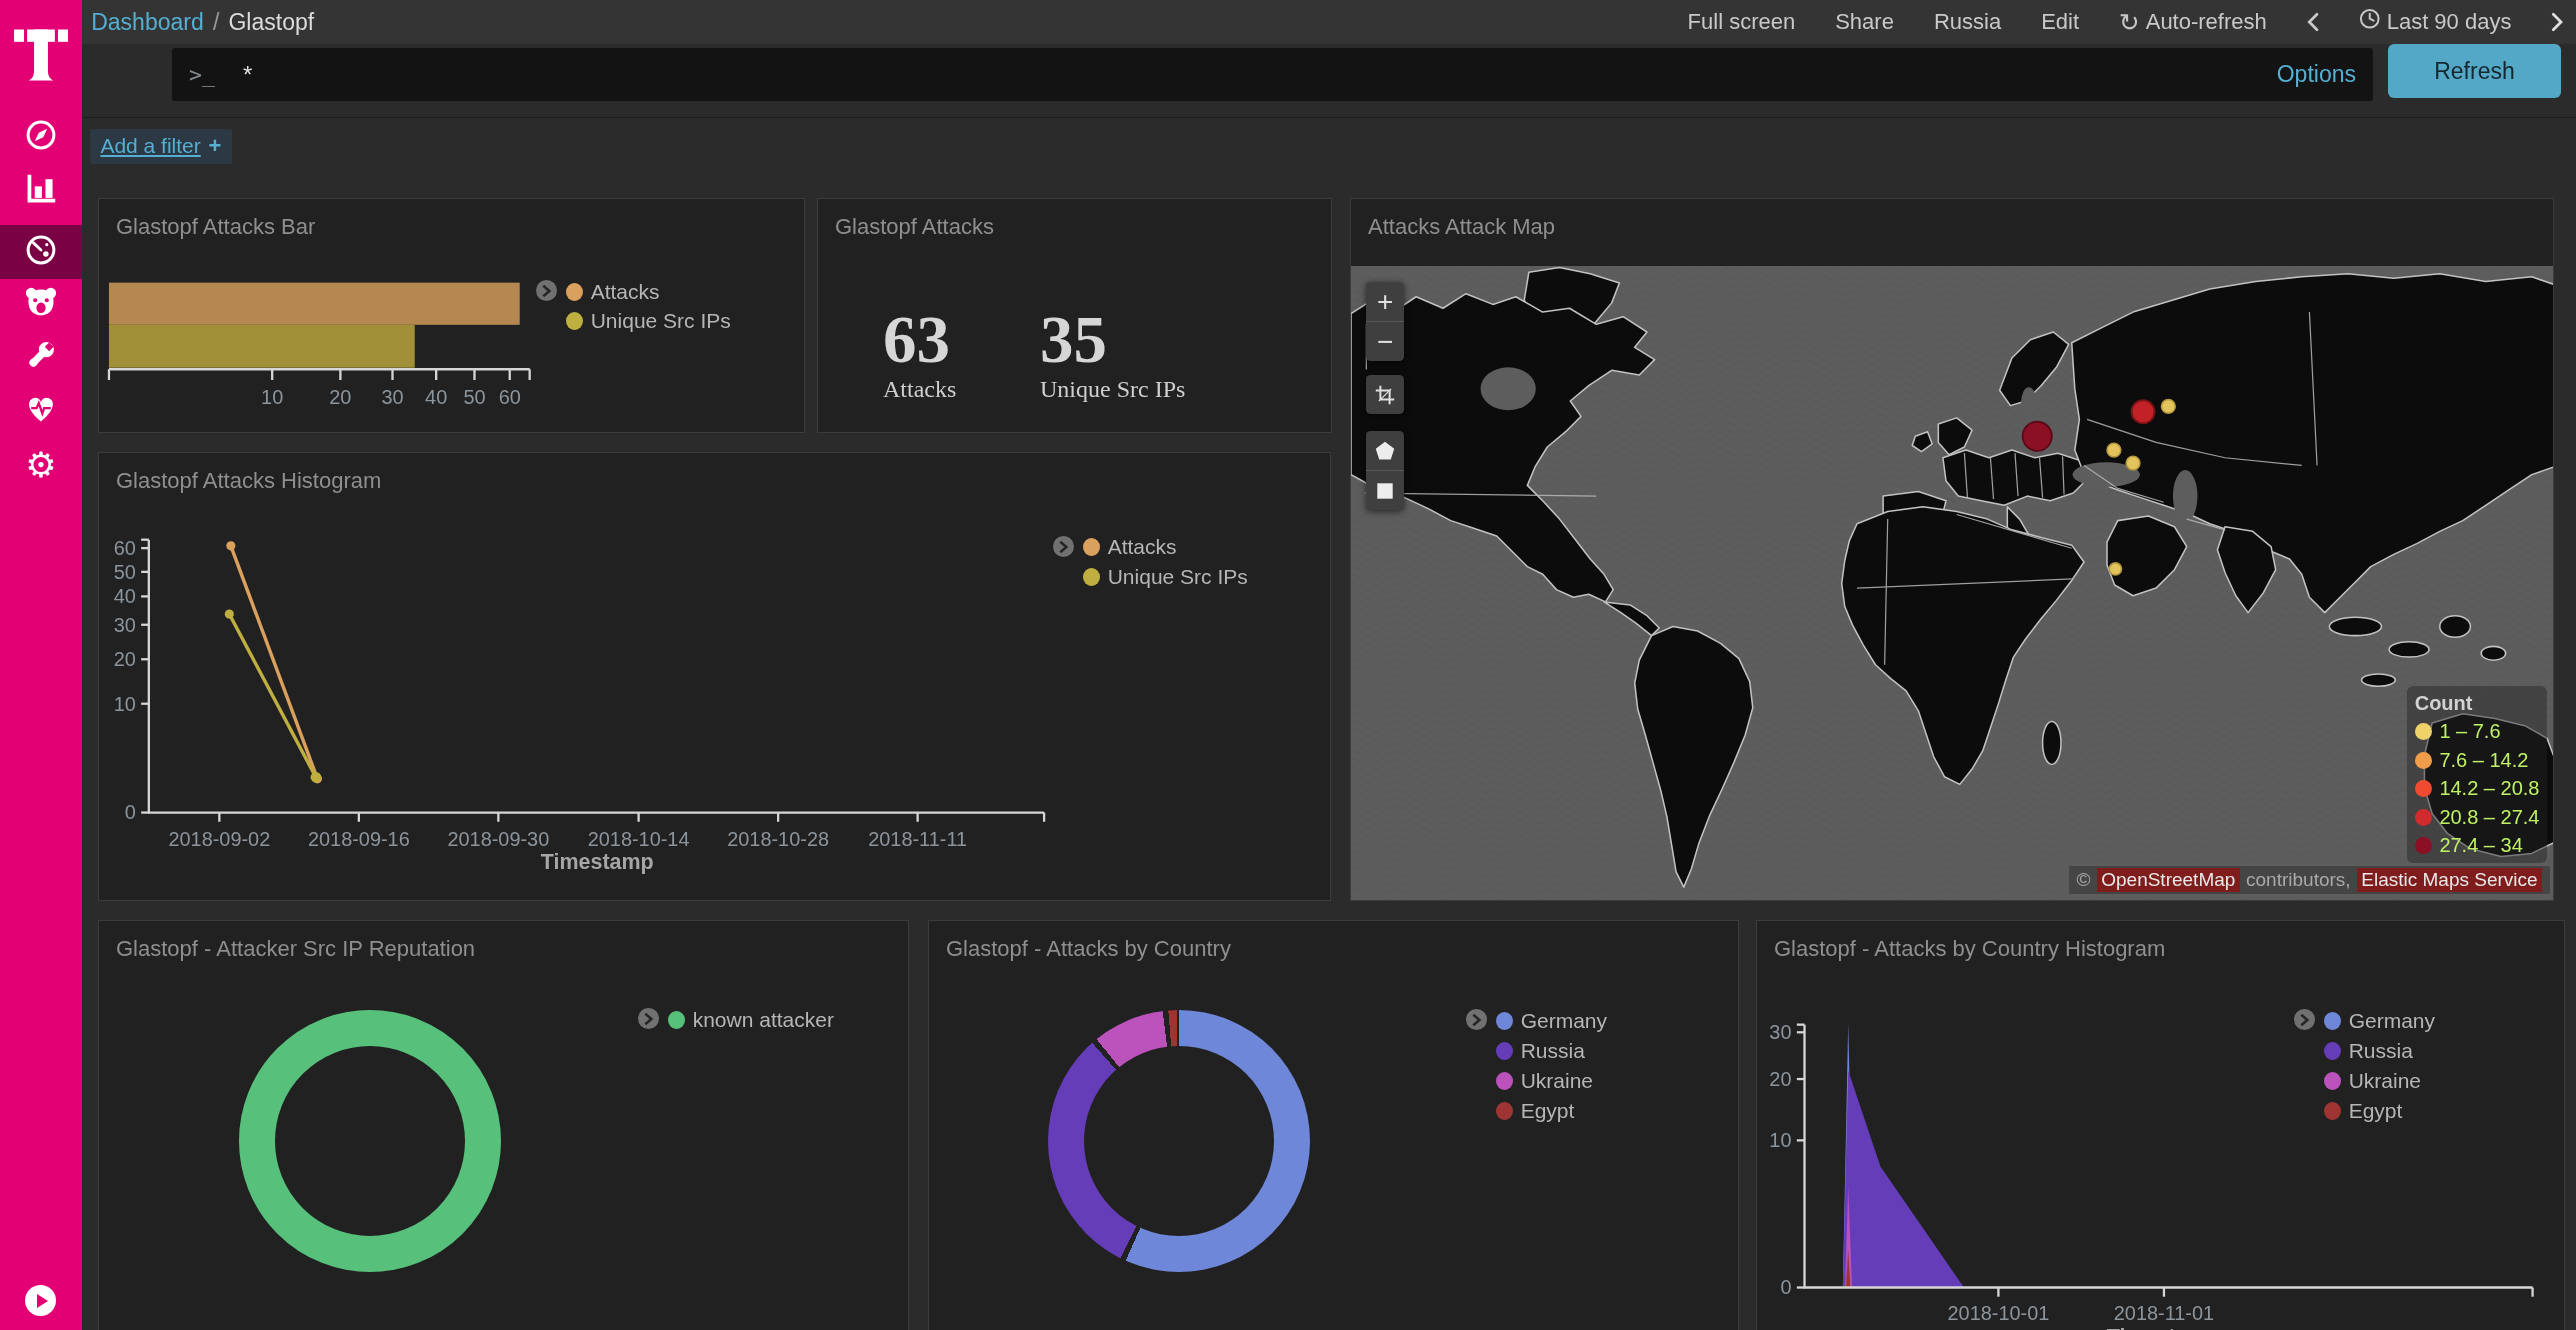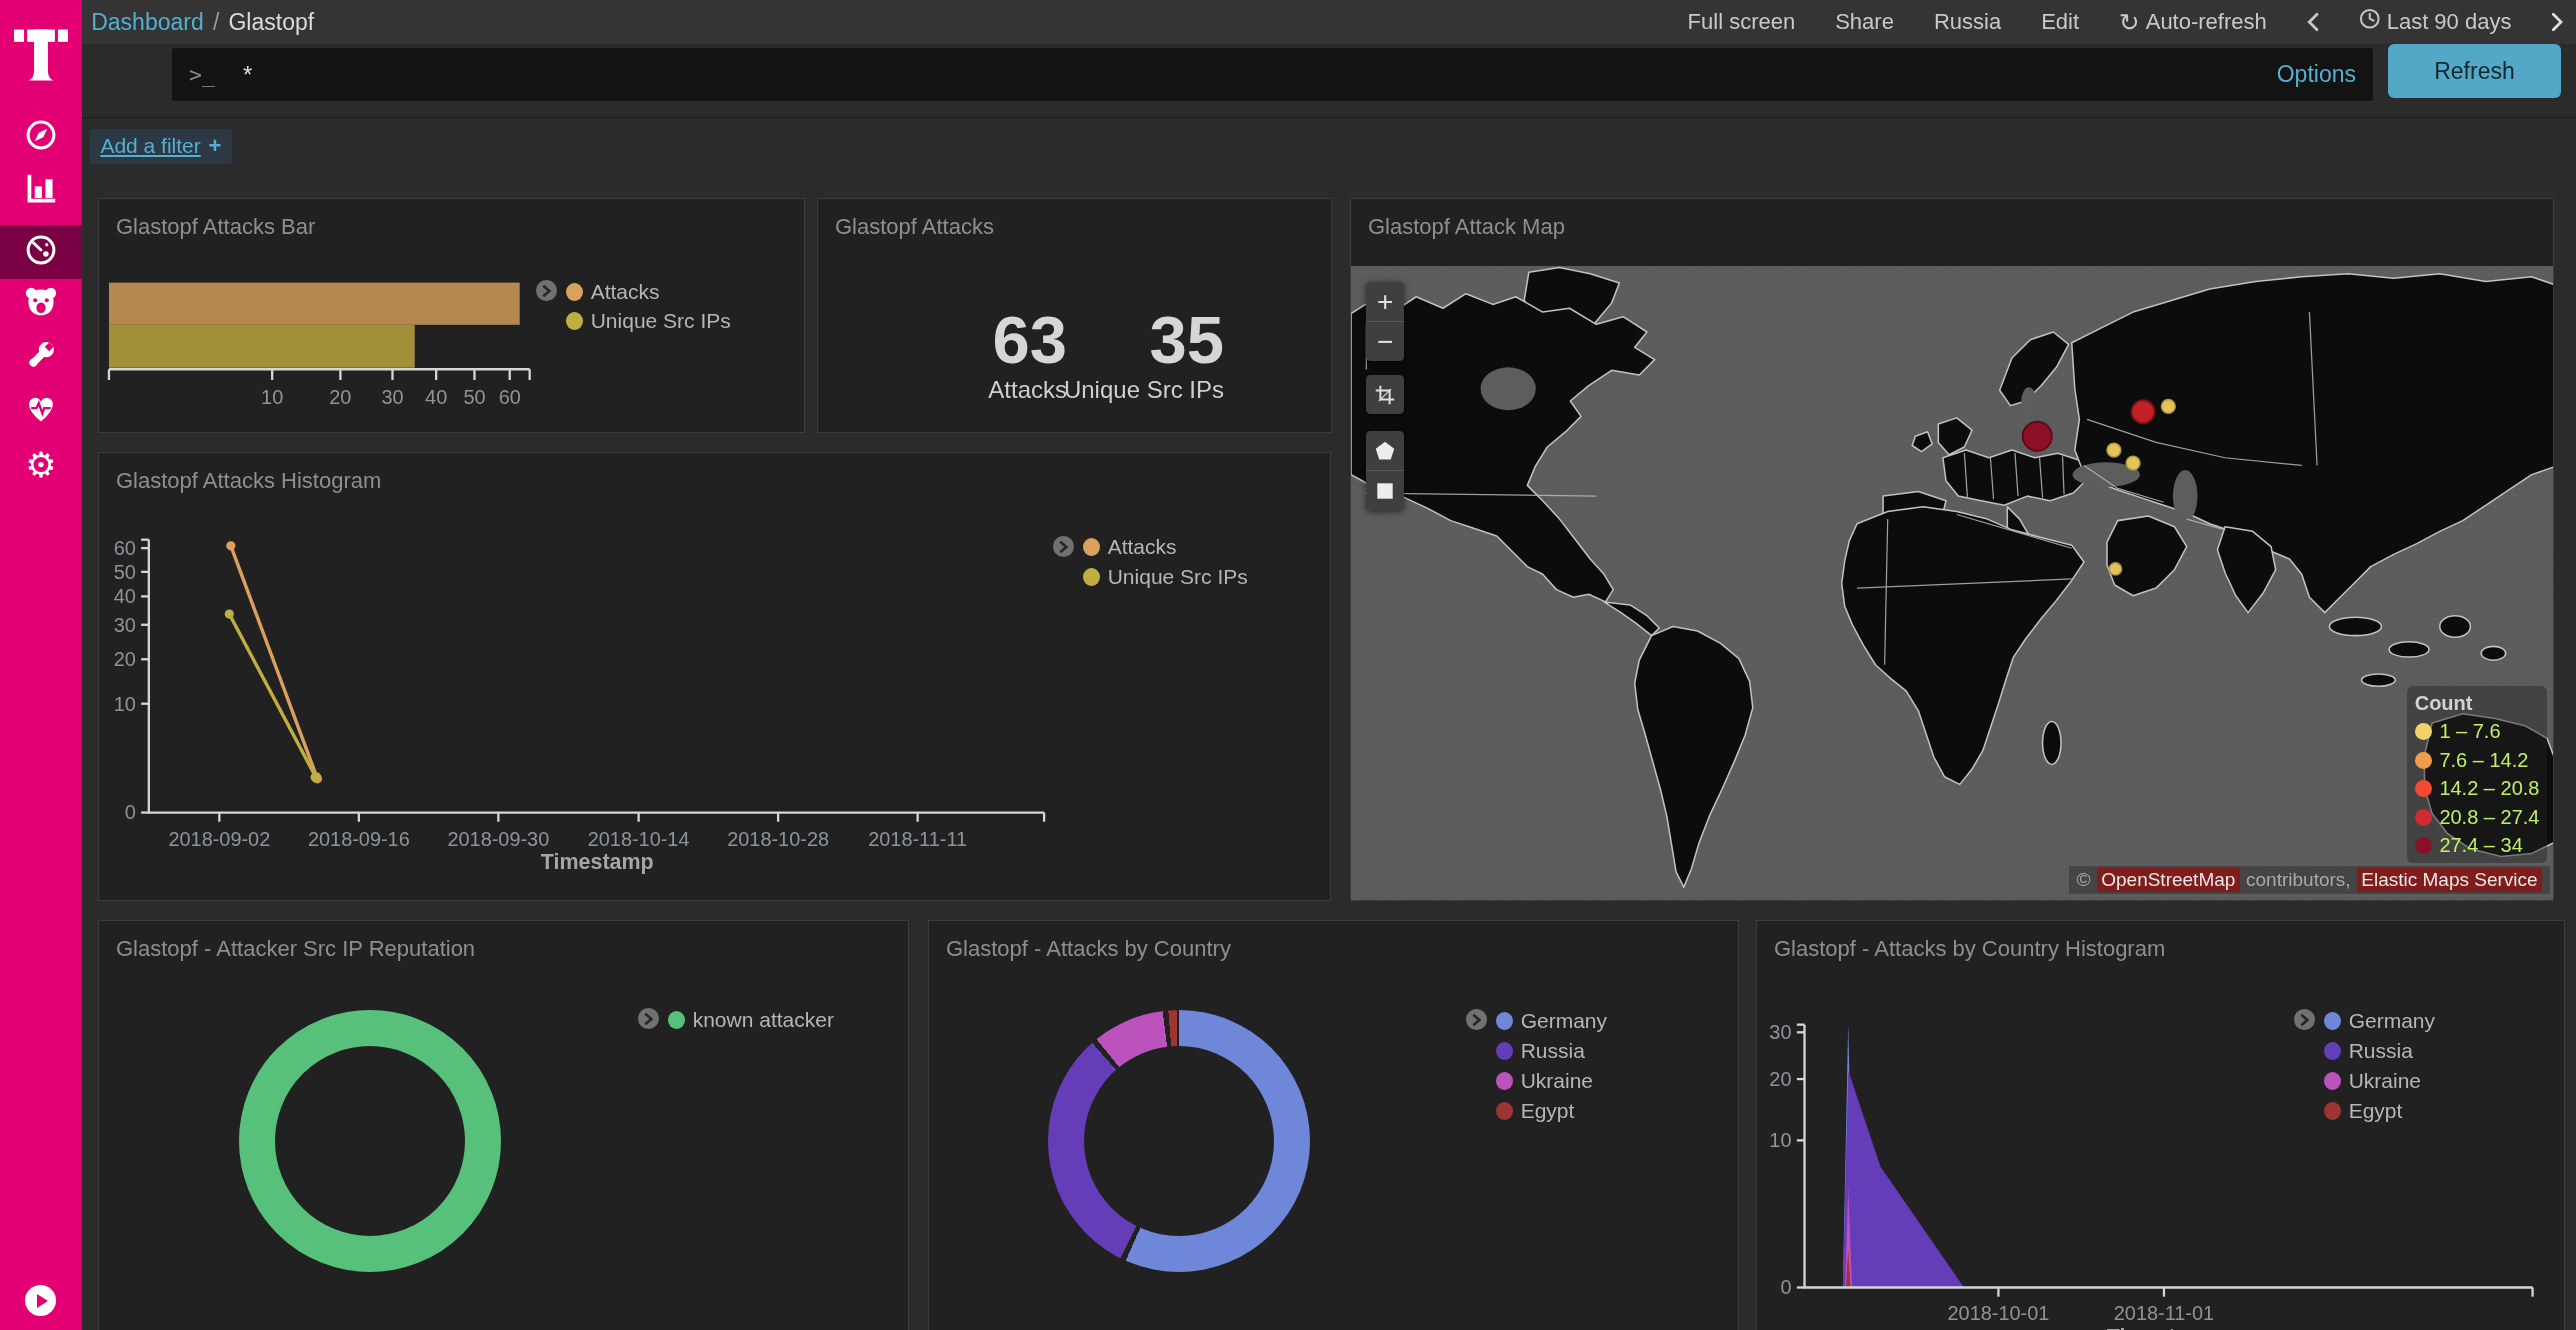--- a/index.html
+++ b/index.html
@@ -31,21 +31,21 @@
   .addfilter{position:absolute;left:7.7px;top:10.7px;height:35px;background:#2c3944;border-radius:2.3px;display:flex;align-items:center;padding:0 10.7px;cursor:pointer;}
   .addfilter .lbl{font-size:21px;color:#54afd2;text-decoration:underline;}
   .addfilter .plus{font-size:22px;color:#54afd2;font-weight:bold;margin-left:7.7px;}
   
   .panel{position:absolute;background:#222122;border:0.8px solid #3c3c3c;box-sizing:border-box;overflow:hidden;}
   .ptitle{position:absolute;left:17px;top:15.3px;font-size:22px;color:#8f8f8f;white-space:nowrap;}
   .legend-row{position:absolute;display:flex;align-items:center;gap:7.7px;}
   .legend-dot{width:17px;height:18.4px;border-radius:50%;flex:none;}
   .legend-lbl{font-size:21px;color:#b6b6b6;cursor:pointer;white-space:nowrap;}
   .chev-btn{position:absolute;width:21px;height:21px;border-radius:50%;background:#717171;display:flex;align-items:center;justify-content:center;cursor:pointer;}
-  .metric{position:absolute;width:184px;text-align:right;}
+  .metric{position:absolute;width:184px;text-align:left;font-family:Liberation Serif, serif;}
   .metric .num{font-size:67px;font-weight:700;color:#d6d6d6;line-height:1;}
   .metric .mlabel{font-size:24px;color:#cfcfcf;margin-top:3.1px;}
   
   .maparea{position:absolute;left:0px;top:67px;width:1203px;height:635px;background:#5d5d5d;overflow:hidden;cursor:grab;}
   .map-ctrl{position:absolute;width:38px;background:#3f3f3f;border-radius:4.6px;box-shadow:0 1.5px 6.1px rgba(0,0,0,.55);overflow:hidden;}
   .map-btn{width:38px;height:39px;display:flex;align-items:center;justify-content:center;color:#e0e0e0;font-size:28px;cursor:pointer;}
   .map-btn + .map-btn{border-top:0.8px solid #565656;}
   .map-legend{position:absolute;left:1056px;top:487px;width:140px;background:rgba(35,35,35,.45);border-radius:6.1px;padding:6.1px 7.7px;box-sizing:border-box;}
   .map-legend .ltitle{font-size:20px;font-weight:bold;color:#d2d2d2;}
   .mlrow{display:flex;align-items:center;gap:7.7px;margin-top:5.4px;}
@@ -237,21 +237,21 @@
     <div class="num">63</div>
     <div class="mlabel">Attacks</div>
   </div>
   <div class="metric" style="left:222px;top:107px;">
     <div class="num">35</div>
     <div class="mlabel">Unique Src IPs</div>
   </div>
 </section>
 
 <section class="panel" style="left:1350px;top:198px;width:1204px;height:703px;">
-  <div class="ptitle">Glastopf Attack Map</div>
+  <div class="ptitle">Attacks Attack Map</div>
   <div class="maparea">
     <svg width="1203" height="635" viewBox="0 0 1569 828">
       <defs>
         <pattern id="wv" width="18" height="10" patternUnits="userSpaceOnUse">
           <path d="M0 5 q4.5 -5 9 0 t9 0" stroke="#555555" fill="none" stroke-width="1.5"></path>
         </pattern>
       </defs>
       <rect x="0" y="0" width="1569" height="828" fill="#5d5d5d"></rect>
       <rect x="0" y="0" width="1569" height="828" fill="url(#wv)" opacity="0.5"></rect>
       <g fill="#0c0c0c" stroke="#c2c2c2" stroke-width="2" stroke-linejoin="round">

